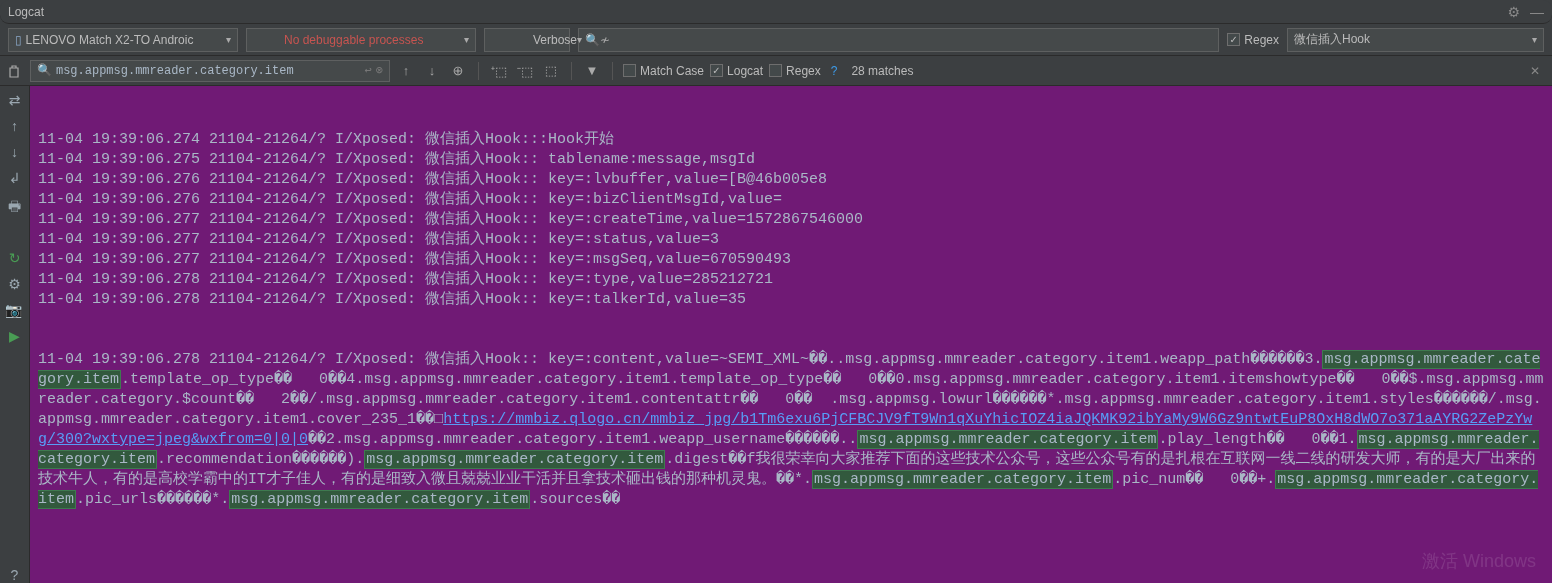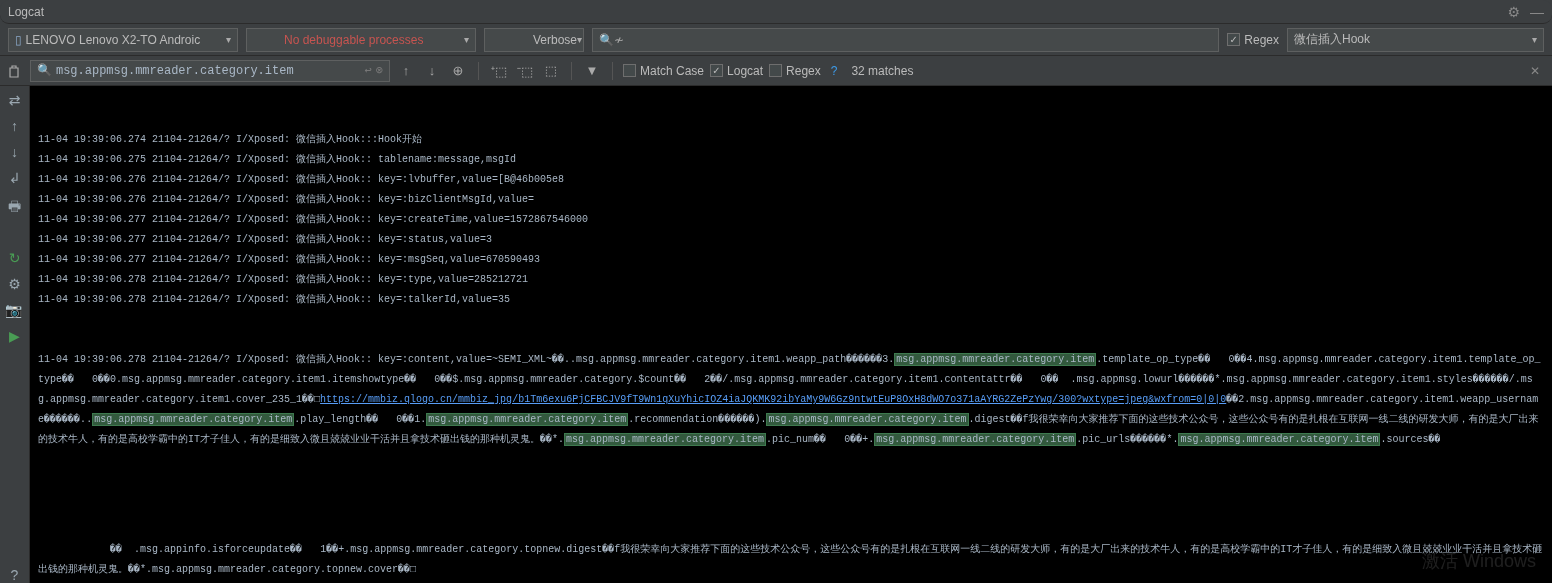--- a/index.html
+++ b/index.html
@@ -37,21 +37,21 @@
   border: 1px solid #5e6060;
   height: 24px;
   display: flex;
   align-items: center;
   padding: 0 6px;
   color: #bbb;
   position: relative;
 }
 .combo.device { width: 230px; }
 .combo.process { width: 230px; color: #c75450; padding-left: 37px; }
-.combo.level { width: 100px; padding-left: 48px; }
+.combo.level { width: 86px; padding-left: 48px; }
 .combo.filter-right { width: 257px; }
 .combo .arrow { margin-left: auto; color: #aaa; font-size: 10px; }
 .searchbig {
   flex: 1;
   background: #45494a;
   border: 1px solid #5e6060;
   height: 24px;
   display: flex;
   align-items: center;
   padding: 0 6px;
@@ -94,23 +94,23 @@
   display: flex;
   flex-direction: column;
   align-items: center;
   padding-top: 6px;
   gap: 10px;
 }
 .gutterL .g { color: #9aa7b0; cursor: pointer; font-size: 14px; }
 .gutterL .g.green { color: #499c54; }
 .logarea {
   flex: 1;
-  background: #000000;
+  background: #701a75;
   font-family: "Consolas","Courier New",monospace;
-  font-size: 10px;
+  font-size: 15px;
   line-height: 20px;
   color: #a9b7c6;
   padding: 4px 8px;
   overflow: hidden;
   white-space: pre-wrap;
   word-break: break-all;
 }
 .logline { white-space: pre; }
 .wrap { white-space: pre-wrap; word-break: break-all; }
 .hl { background: #32593d; color: #a9b7c6; border: 1px solid #3e7a4f; padding: 0 1px; }
@@ -122,21 +122,21 @@
 
 <div class="titlebar">
   <span class="title">Logcat</span>
   <span class="icn">⚙</span>
   <span class="icn">—</span>
 </div>
 
 <div class="toolbar1">
   <div class="combo device">
     <span style="margin-right:4px;color:#8aa8c8">▯</span>
-    <span>LENOVO Lenovo X2-TO Androic</span>
+    <span>LENOVO Match X2-TO Androic</span>
     <span class="arrow">▾</span>
   </div>
   <div class="combo process">
     <span>No debuggable processes</span>
     <span class="arrow">▾</span>
   </div>
   <div class="combo level">
     <span>Verbose</span>
     <span class="arrow">▾</span>
   </div>
@@ -181,21 +181,21 @@
     </label>
   <label class="chk">
       <span class="chkbox">✓</span>
       <span>Logcat</span>
     </label>
   <label class="chk">
       <span class="chkbox"></span>
       <span>Regex</span>
     </label>
   <span style="color:#3d9ae8;margin-left:4px">?</span>
-  <span class="matches">32 matches</span>
+  <span class="matches">28 matches</span>
   <span class="closex">✕</span>
 </div>
 
 <div class="main">
   <div class="gutterL">
     <span class="g">⇄</span>
     <span class="g">↑</span>
     <span class="g">↓</span>
     <span class="g">↲</span>
     <span class="g">🖶</span>

